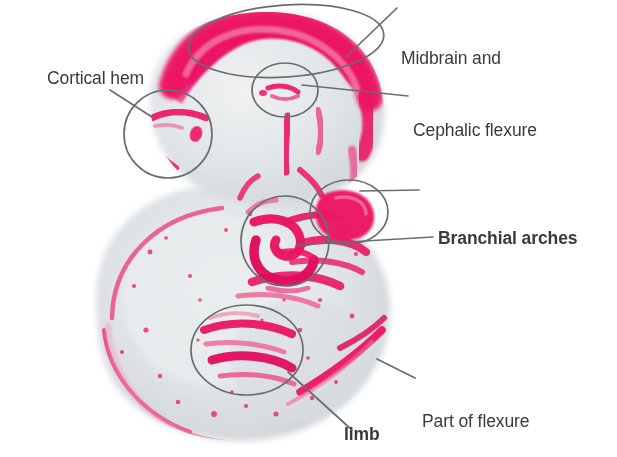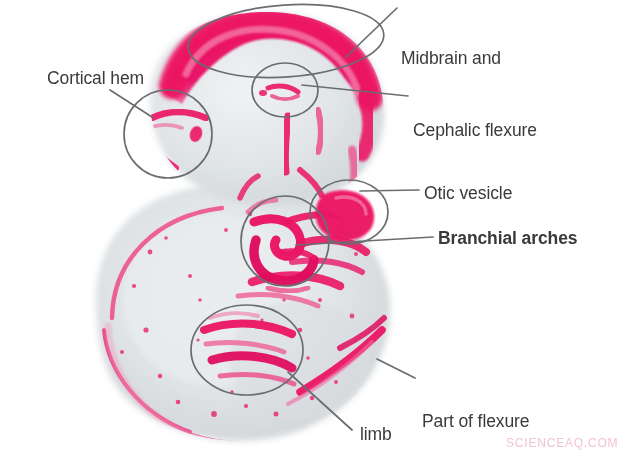--- a/index.html
+++ b/index.html
@@ -243,26 +243,24 @@
   </svg>
 
   <div class="label two-line" style="left:401px; top:3px;">
     <div>Midbrain and</div>
   </div>
 
   <div class="label" style="left:413px; top:88px;margin-top:32px;">Cephalic flexure</div>
 
   <div class="label" style="left:47px; top:68px;">Cortical hem</div>
 
-  <div class="label" style="left:424px; top:183px;">Otic vesicle</div>
 
   <div class="label" style="left:438px; top:228px;font-weight:bold;">Branchial arches</div>
 
   <div class="label two-line" style="left:422px; top:366px;">
     <div>Part of flexure</div>
     
   </div>
 
-  <div class="label" style="left:360px; top:424px; font-weight:normal;">limb</div>
-
-  <div class="watermark" style="left:506px; top:436px;">SCIENCEAQ.COM</div>
+  <div class="label" style="left:344px; top:424px; font-weight:bold;">limb</div>
+
 
 </div>
 
 </body></html>

